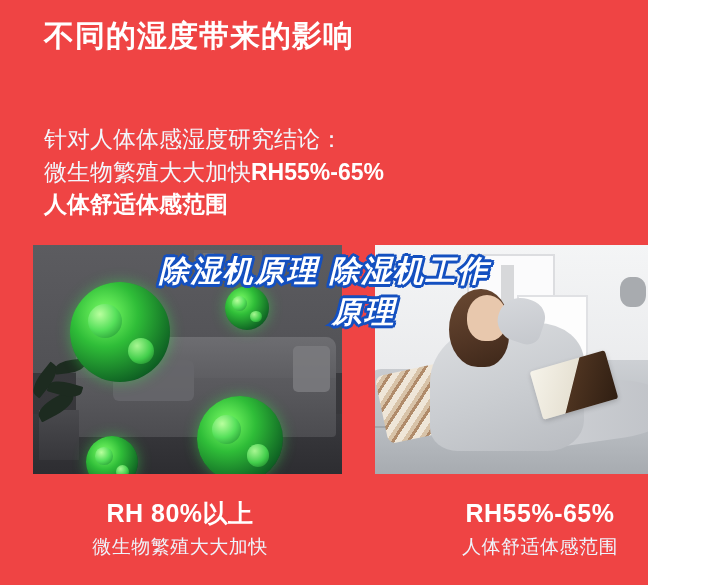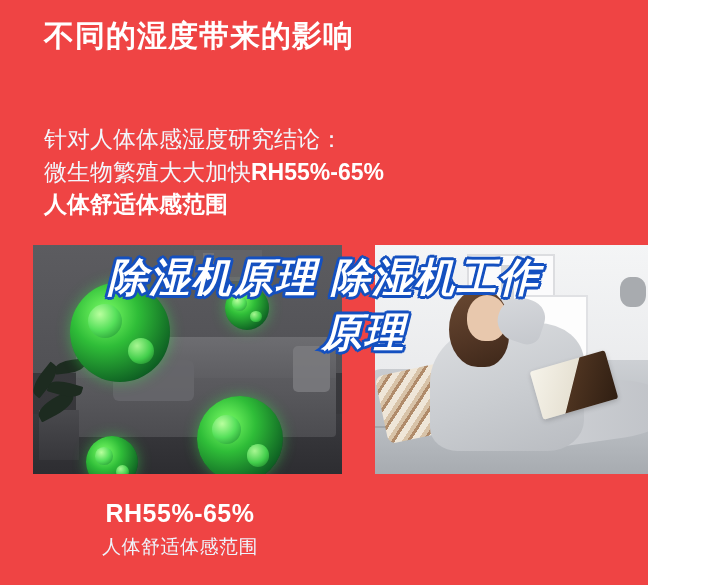--- a/index.html
+++ b/index.html
@@ -208,21 +208,21 @@
   .overlay-title {
     position: absolute;
     left: 0; right: 0;
     top: 250px;
     text-align: center;
     pointer-events: none;
     z-index: 5;
   }
   .overlay-line {
     display: block;
-    font-size: 40px;
+    font-size: 30px;
     font-weight: 700;
     font-style: italic;
     color: #ffffff;
     letter-spacing: 2px;
     line-height: 1.38;
     -webkit-text-stroke: 4px #1450c0;
     paint-order: stroke fill;
     text-shadow:
       3px 0 0 #1450c0, -3px 0 0 #1450c0,
       0 3px 0 #1450c0, 0 -3px 0 #1450c0,
@@ -312,18 +312,22 @@
     </div>
   </div>
 
   <div class="overlay-title">
     <span class="overlay-line">除湿机原理  除湿机工作</span>
     <span class="overlay-line second">原理</span>
   </div>
 
   <div class="captions">
     <div class="caption">
+      <span class="caption-main">RH 80%以上</span>
+      <span class="caption-sub">微生物繁殖大大加快</span>
+    </div>
+    <div class="caption">
       <span class="caption-main">RH55%-65%</span>
       <span class="caption-sub">人体舒适体感范围</span>
     </div>
   </div>
 
 </div>
 
 </body></html>

